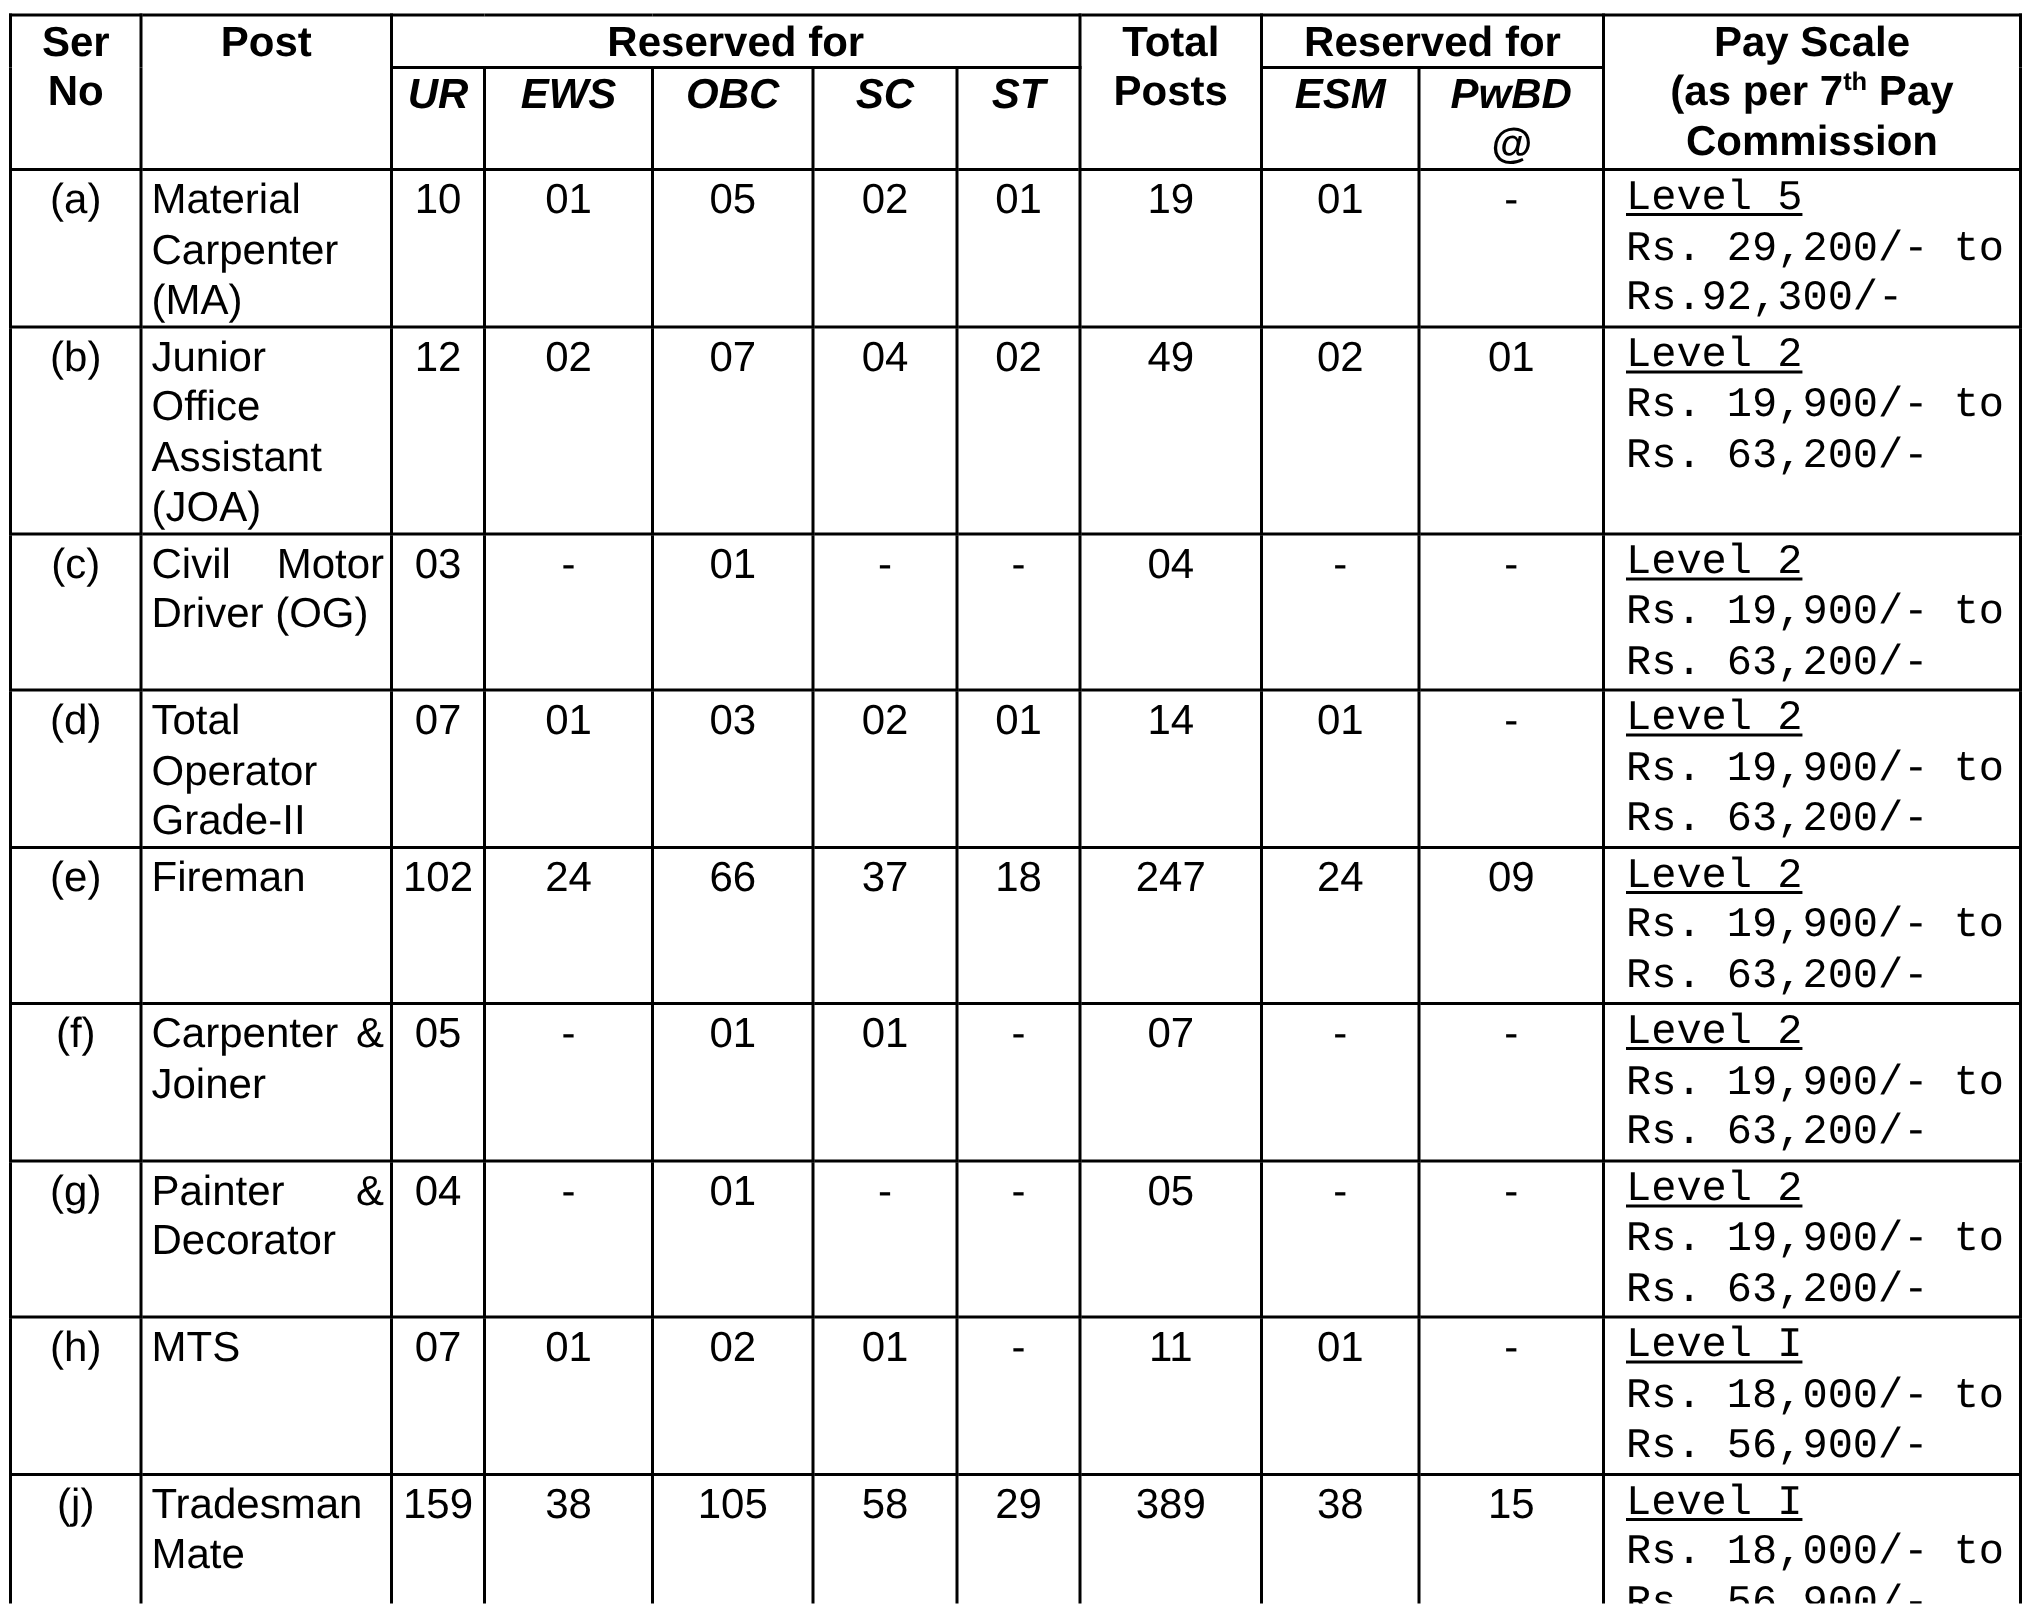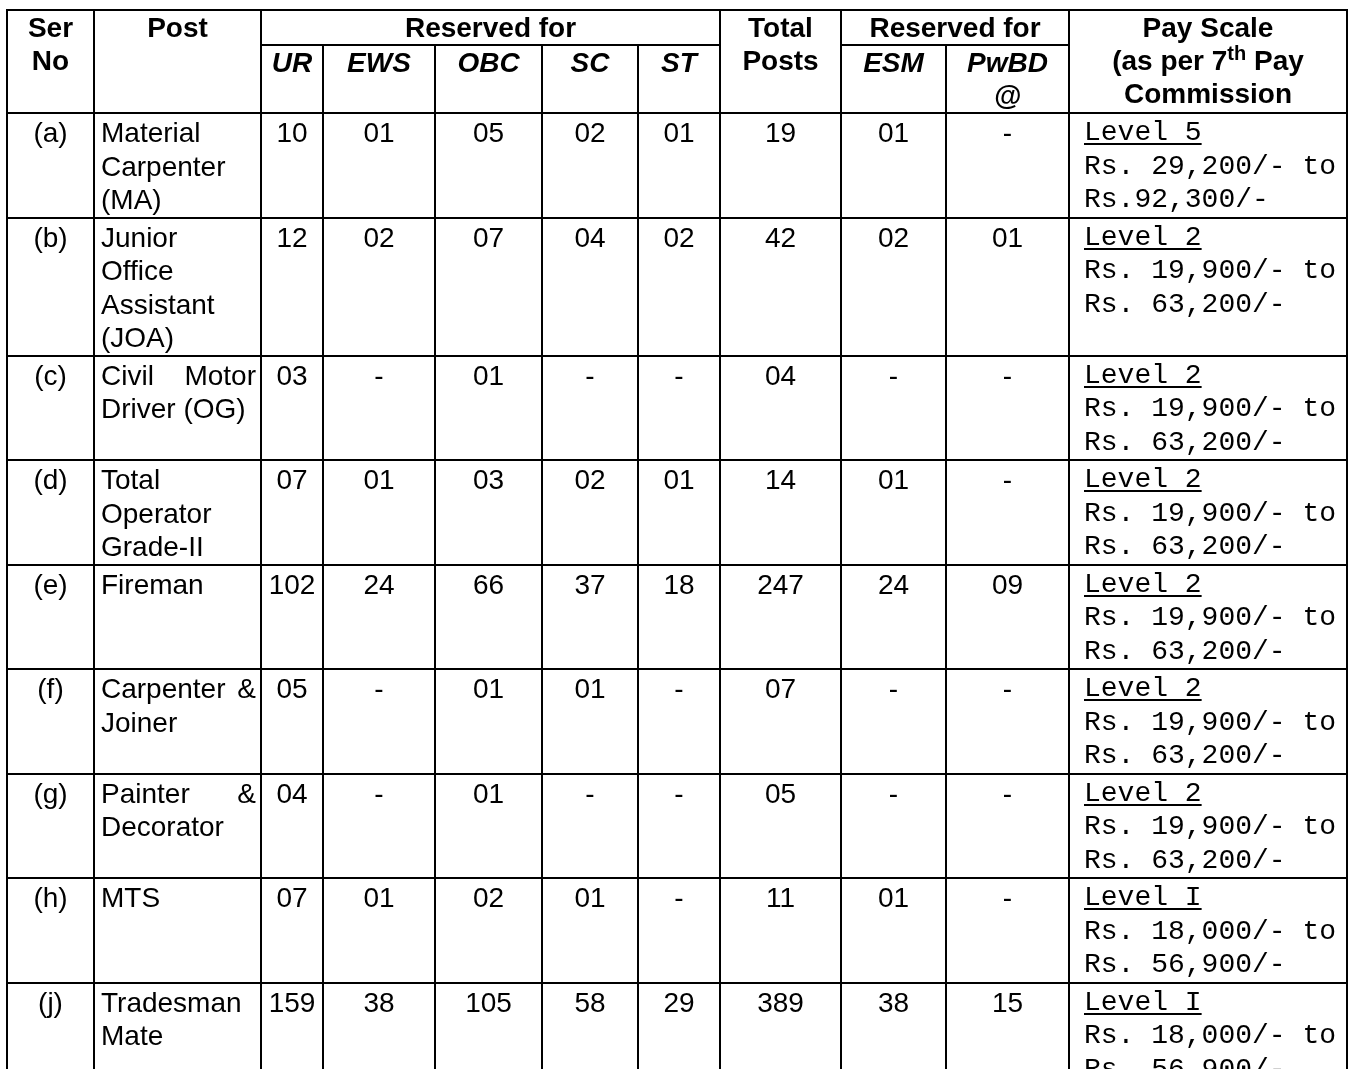--- a/index.html
+++ b/index.html
@@ -9,21 +9,21 @@
   td, th { border: 2px solid #000; vertical-align: top; padding: 0; }
   th { font-weight: bold; font-size: 28px; line-height: 33px; }
   td { font-size: 28px; line-height: 33.5px; font-weight: normal; }
   .ser { text-align: center; padding-top: 2px; }
   .post { padding: 2px 4px 0 6px; text-align: justify; }
   .num { text-align: center; padding-top: 2px; }
   .pay { padding: 2px 4px 0 14px; font-family: Liberation Mono, monospace; }
   .lvl { text-decoration: underline; text-underline-offset: 3px; }
   th.top { height: 33px; margin-left: 38px; }
   th.sub { height: 64px; font-style: italic; }
-  sup { font-size: 20px; line-height: 0; vertical-align: super; }
+  sup { font-size: 17px; line-height: 0; vertical-align: super; }
 </style>
 </head>
 <body>
 
 <table>
   <colgroup>
     <col style="width:87px">
       <col style="width:167px">
       <col style="width:62px">
       <col style="width:112px">
@@ -78,21 +78,21 @@
   </tr>
 
   <tr style="height: 136px;">
     <td class="ser">(b)</td>
     <td class="post">Junior Office Assistant (JOA)</td>
     <td class="num">12</td>
     <td class="num">02</td>
     <td class="num">07</td>
     <td class="num">04</td>
     <td class="num">02</td>
-    <td class="num">42</td>
+    <td class="num">49</td>
     <td class="num">02</td>
     <td class="num">01</td>
     <td class="pay">
       <div class="lvl">Level 2</div>
       <div>Rs. 19,900/- to</div>
       <div>Rs. 63,200/-</div>
     </td>
   </tr>
 
   <tr style="height: 102px;">

